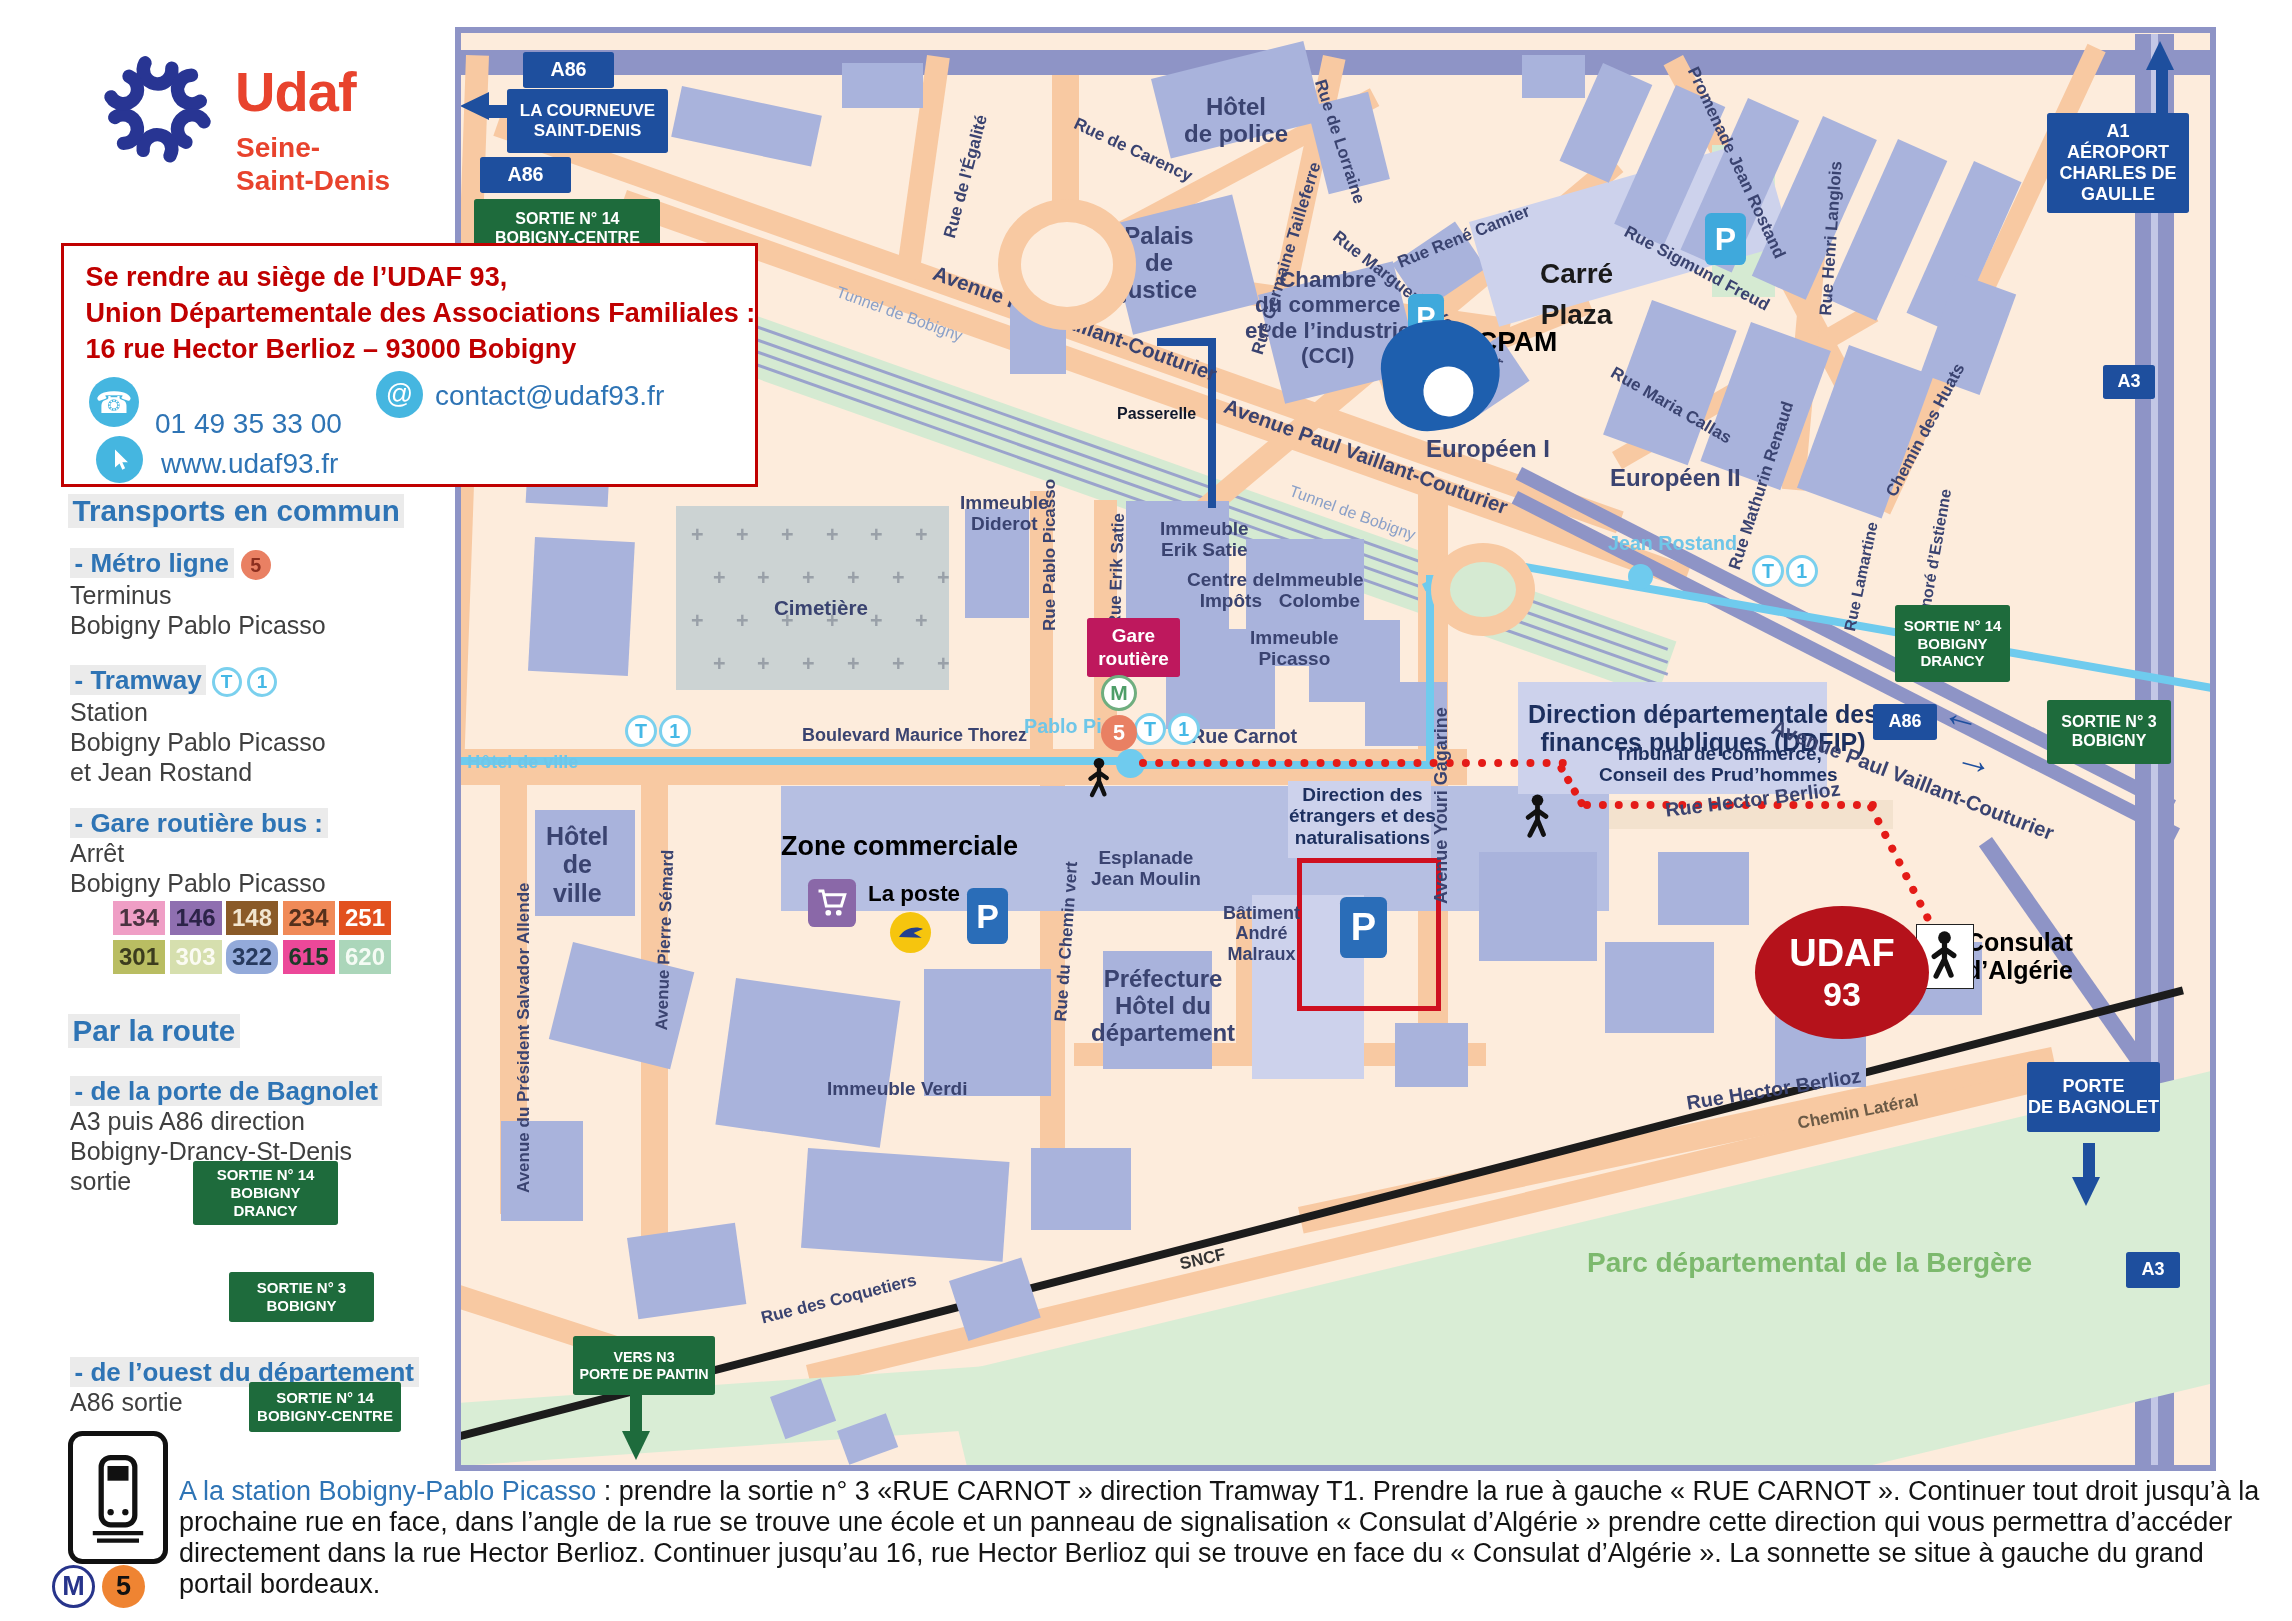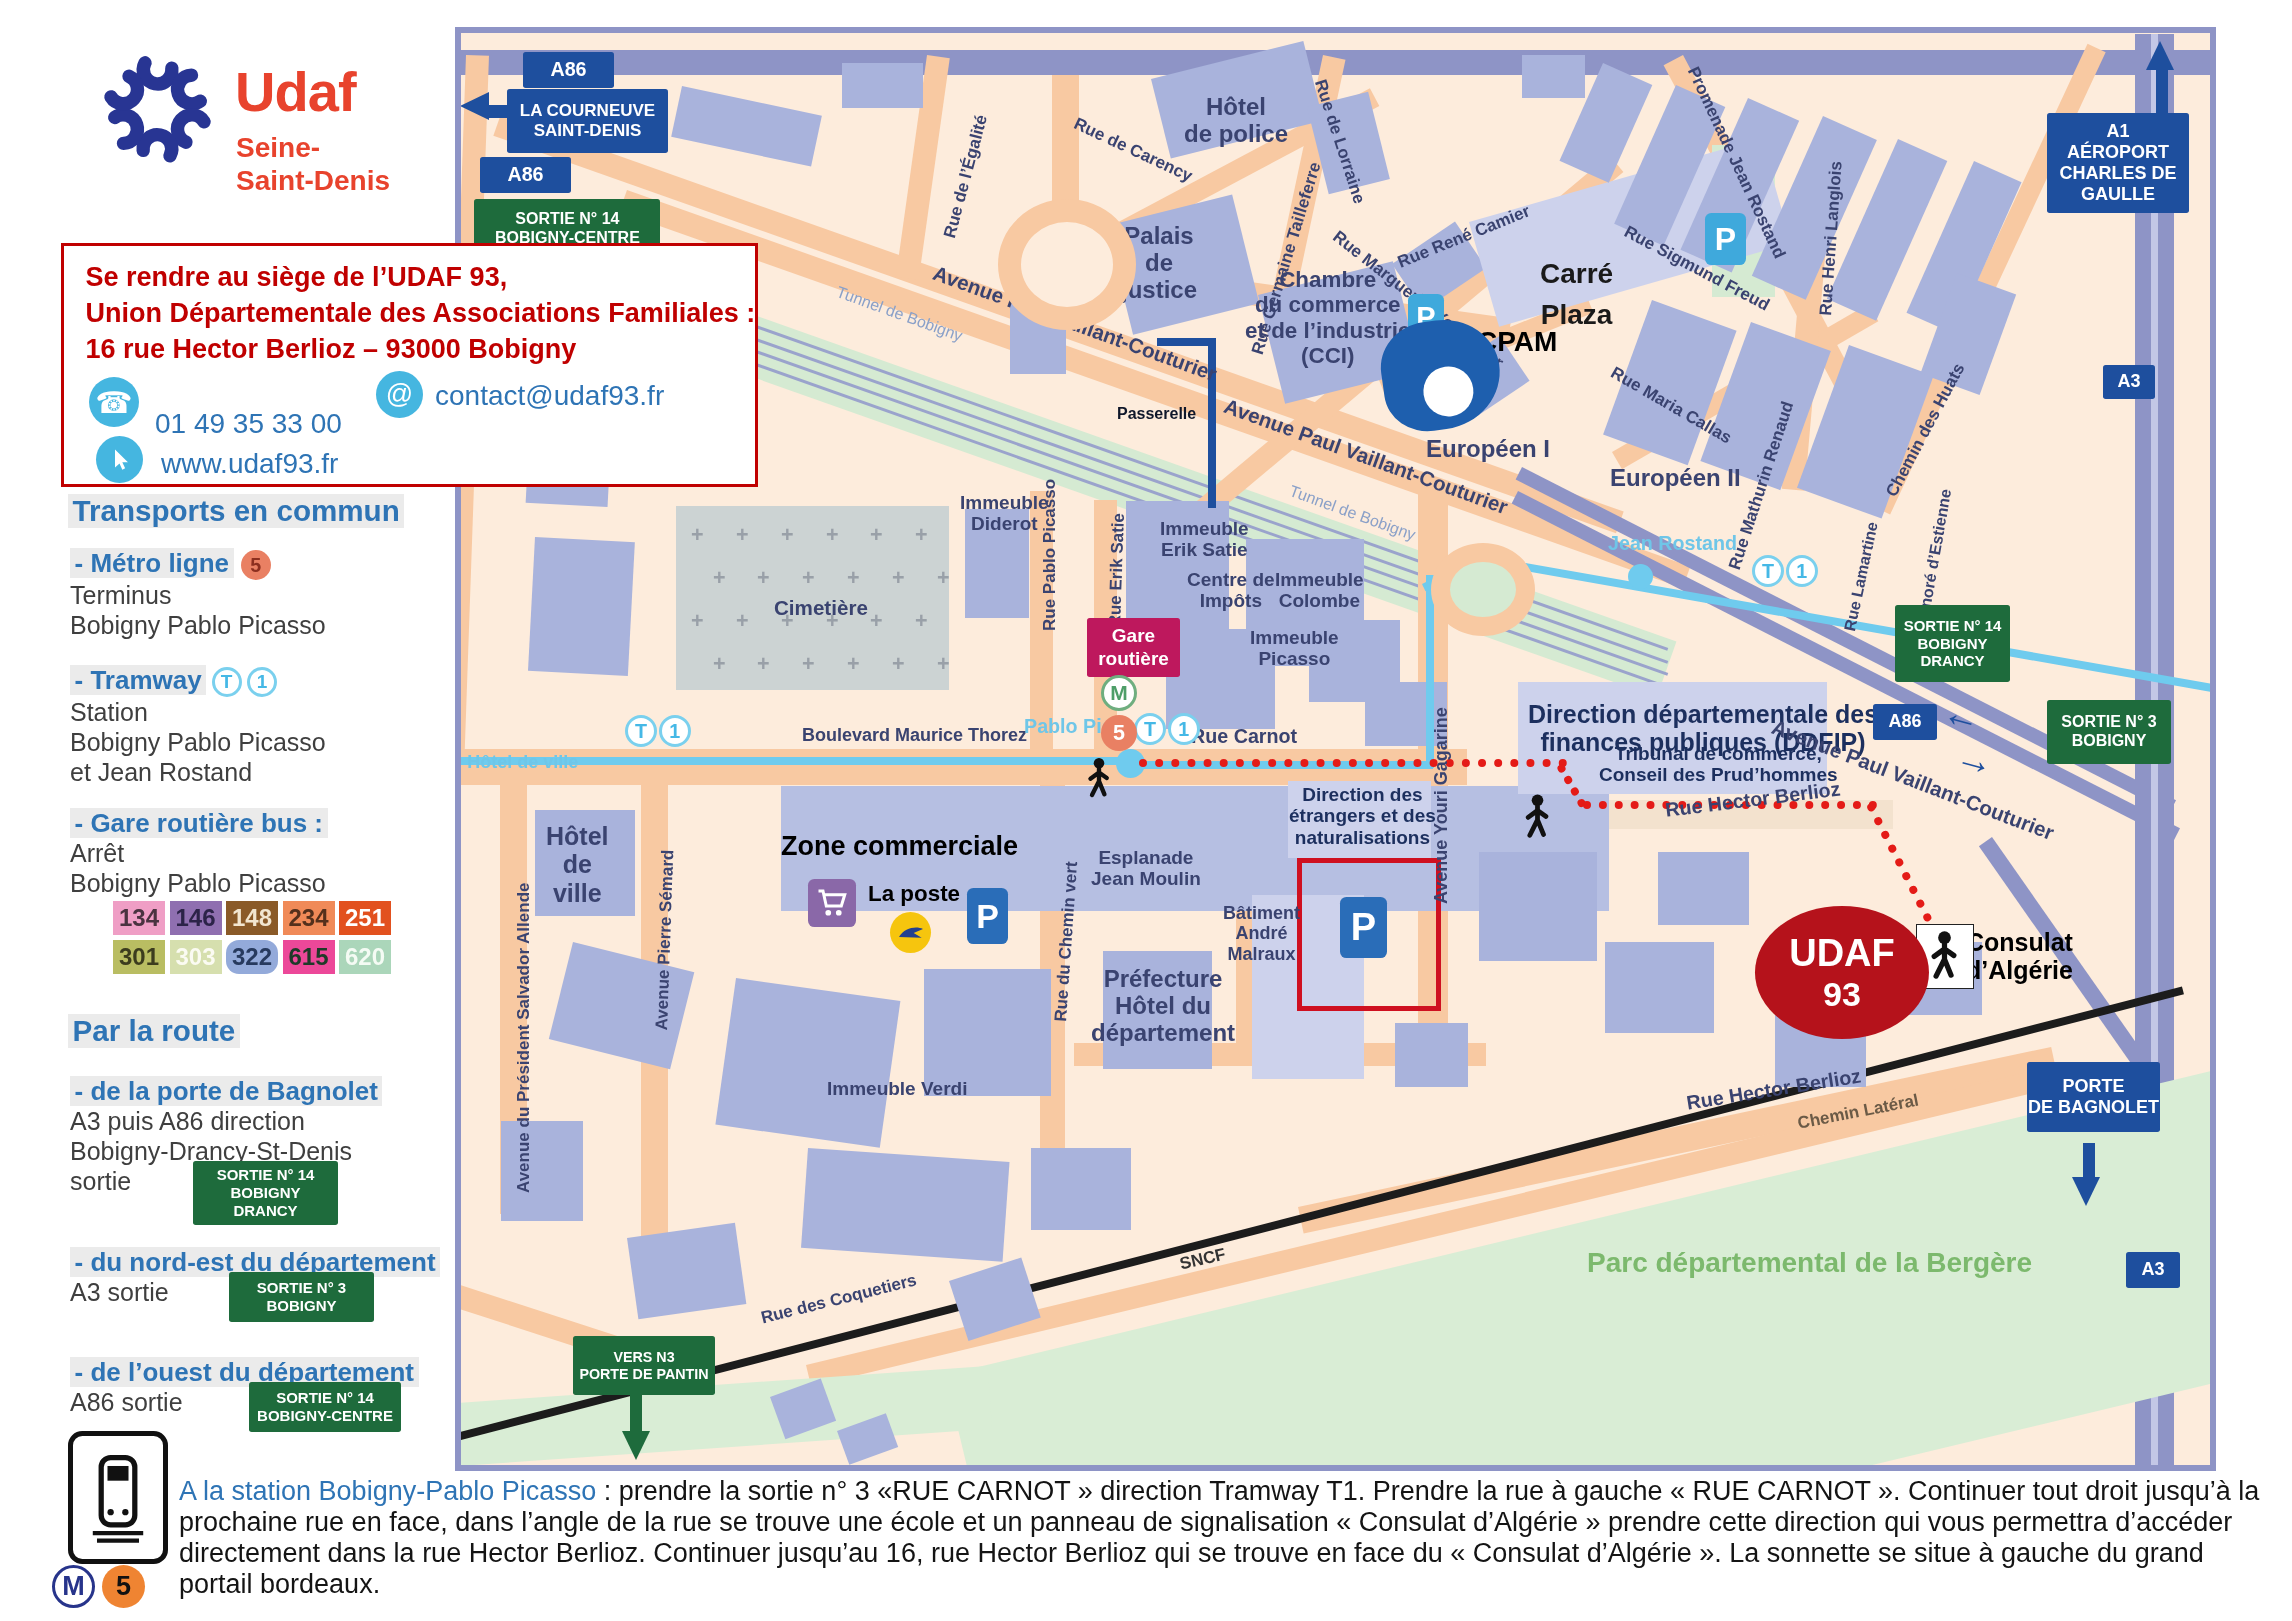--- a/index.html
+++ b/index.html
@@ -470,24 +470,20 @@
   <div class="sb-block" style="left:70px;top:1076px;">
     <div><span class="sb-bold hl">- de la porte de Bagnolet</span></div>
     <div>A3 puis A86 direction</div>
     <div>Bobigny-Drancy-St-Denis</div>
     <div>sortie</div>
   </div>
   <div class="sign g sb-sign abs" style="left:193px;top:1161px;width:145px;height:64px;">SORTIE N° 14
 BOBIGNY
 DRANCY</div>
 
-  <div class="sb-block" style="left:70px;top:1247px;">
-    <div><span class="sb-bold hl">- du nord-est du département</span></div>
-    <div>A3 sortie</div>
-  </div>
   <div class="sign g sb-sign abs" style="left:229px;top:1272px;width:145px;height:50px;">SORTIE N° 3
 BOBIGNY</div>
 
   <div class="sb-block" style="left:70px;top:1357px;">
     <div><span class="sb-bold hl">- de l’ouest du département</span></div>
     <div>A86 sortie</div>
   </div>
   <div class="sign g sb-sign abs" style="left:249px;top:1382px;width:152px;height:50px;">SORTIE N° 14
 BOBIGNY-CENTRE</div>
 

